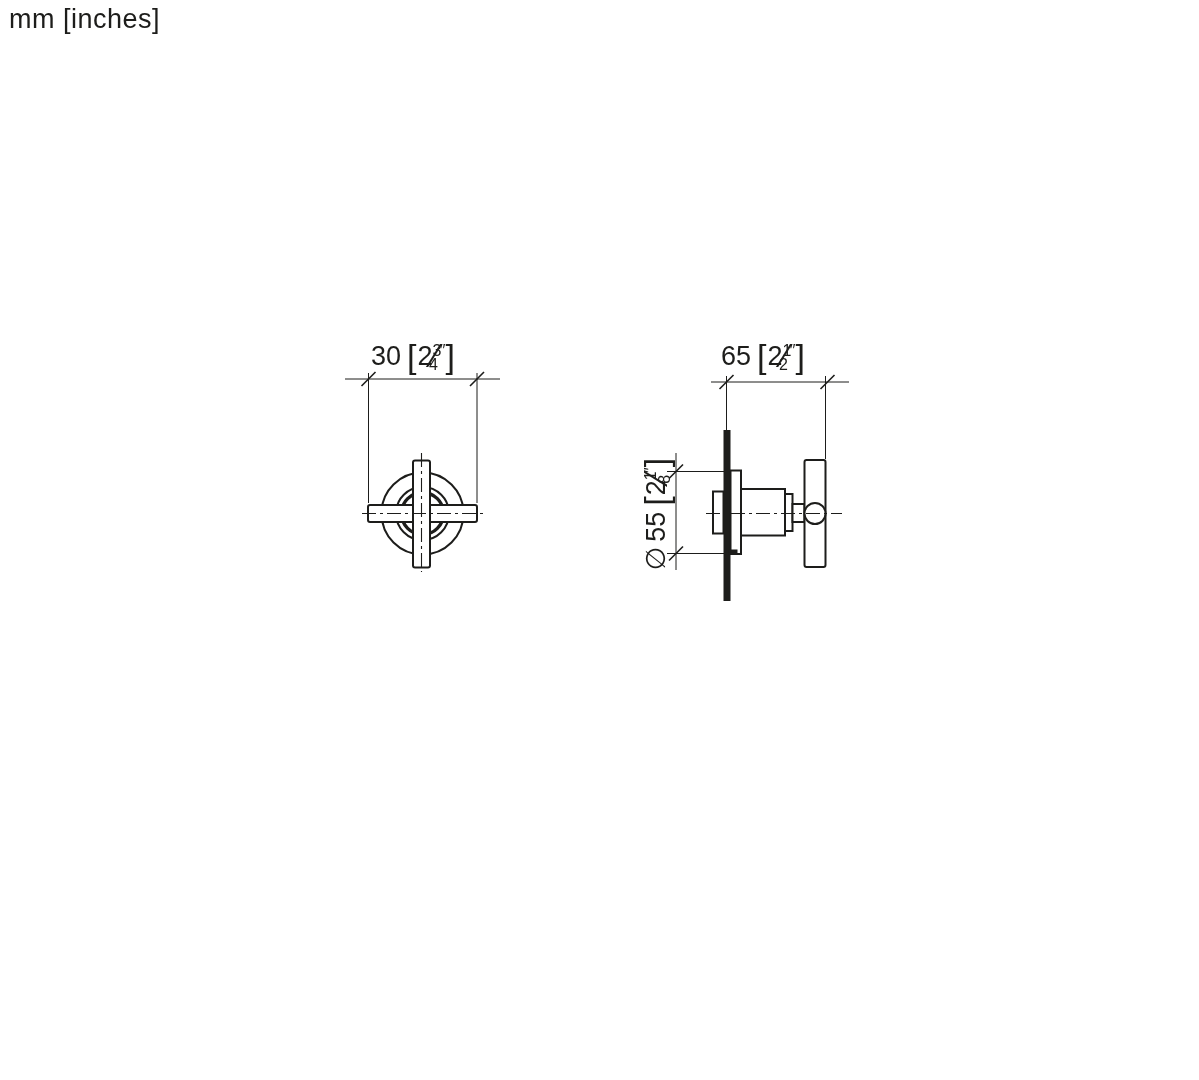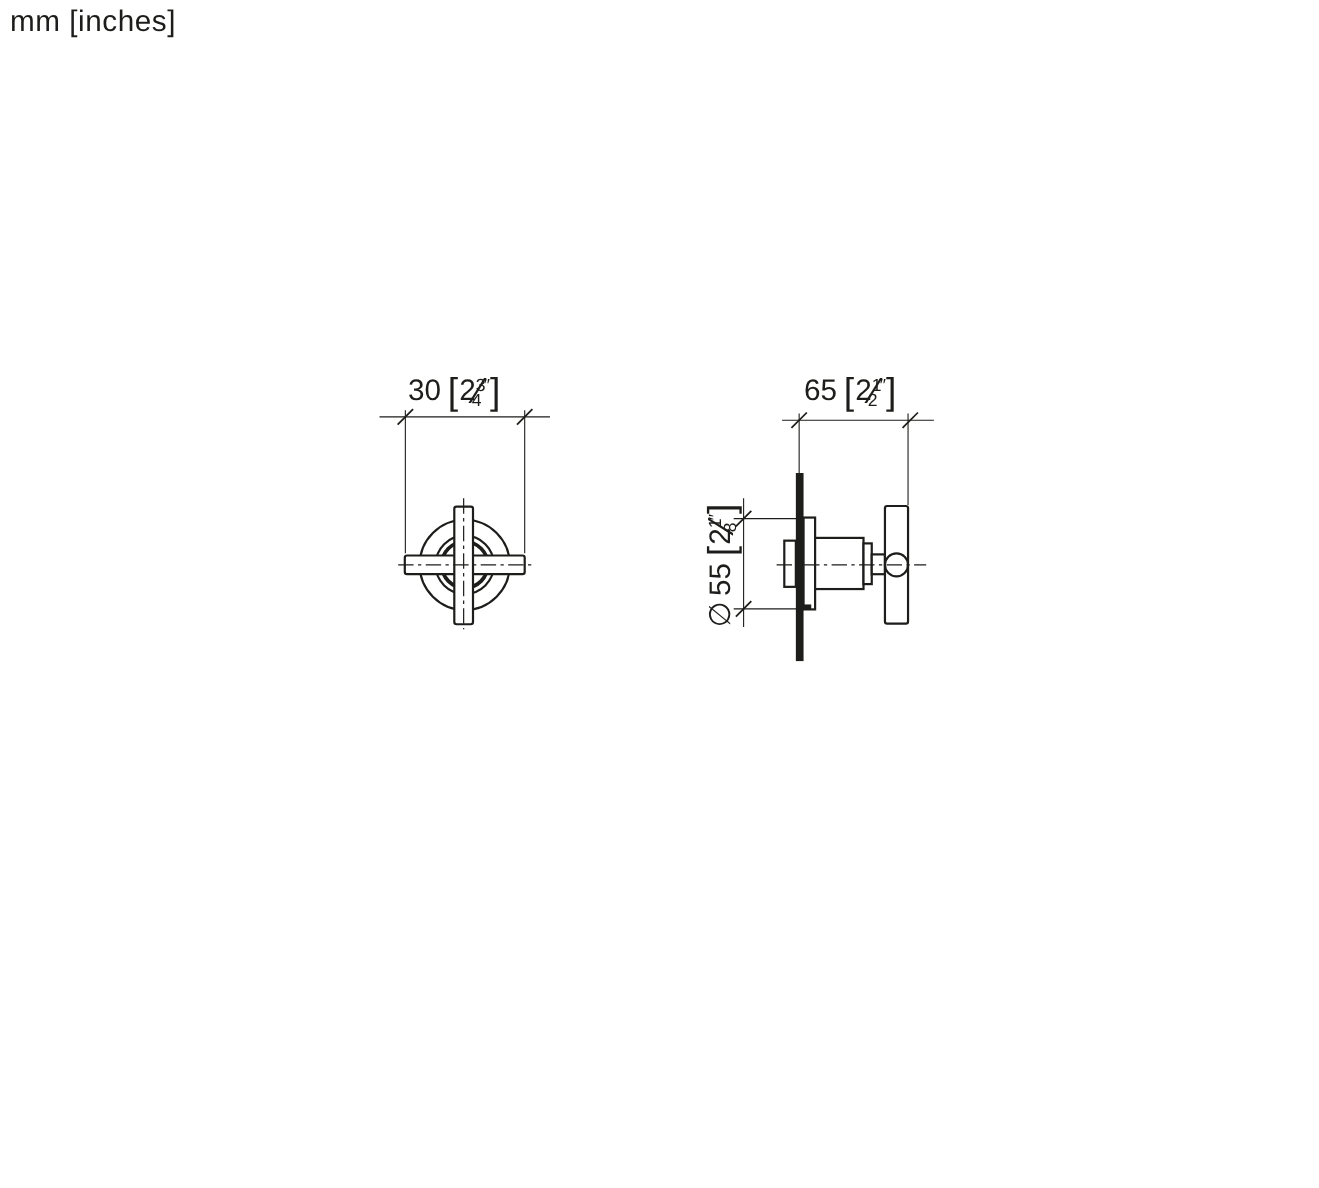--- a/index.html
+++ b/index.html
@@ -101,21 +101,21 @@
     <span class="mm">30</span>
     <span class="bracket">[</span>
     <span class="whole">2</span>
     <span class="num">3</span>
     <span class="slash">⁄</span>
     <span class="den">4</span>
     <span class="inch">″</span>
     <span class="bracket">]</span>
   </div>
 
-  <div class="dim-label" style="left:721px; top:336px;margin-left:10px;">
+  <div class="dim-label" style="left:721px; top:336px;">
     <span class="mm">65</span>
     <span class="bracket">[</span>
     <span class="whole">2</span>
     <span class="num">1</span>
     <span class="slash">⁄</span>
     <span class="den">2</span>
     <span class="inch">″</span>
     <span class="bracket">]</span>
   </div>
 

